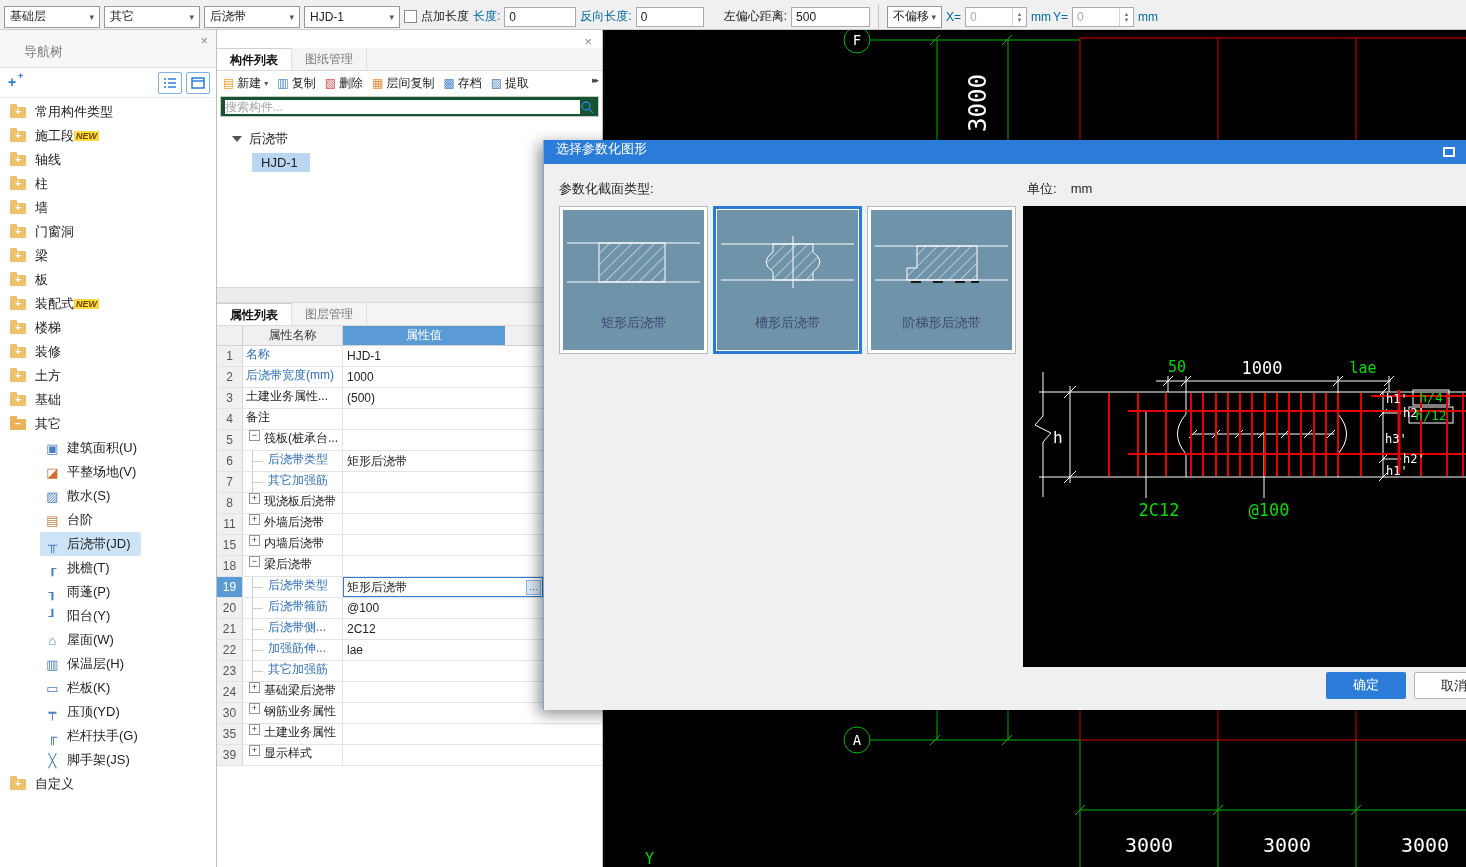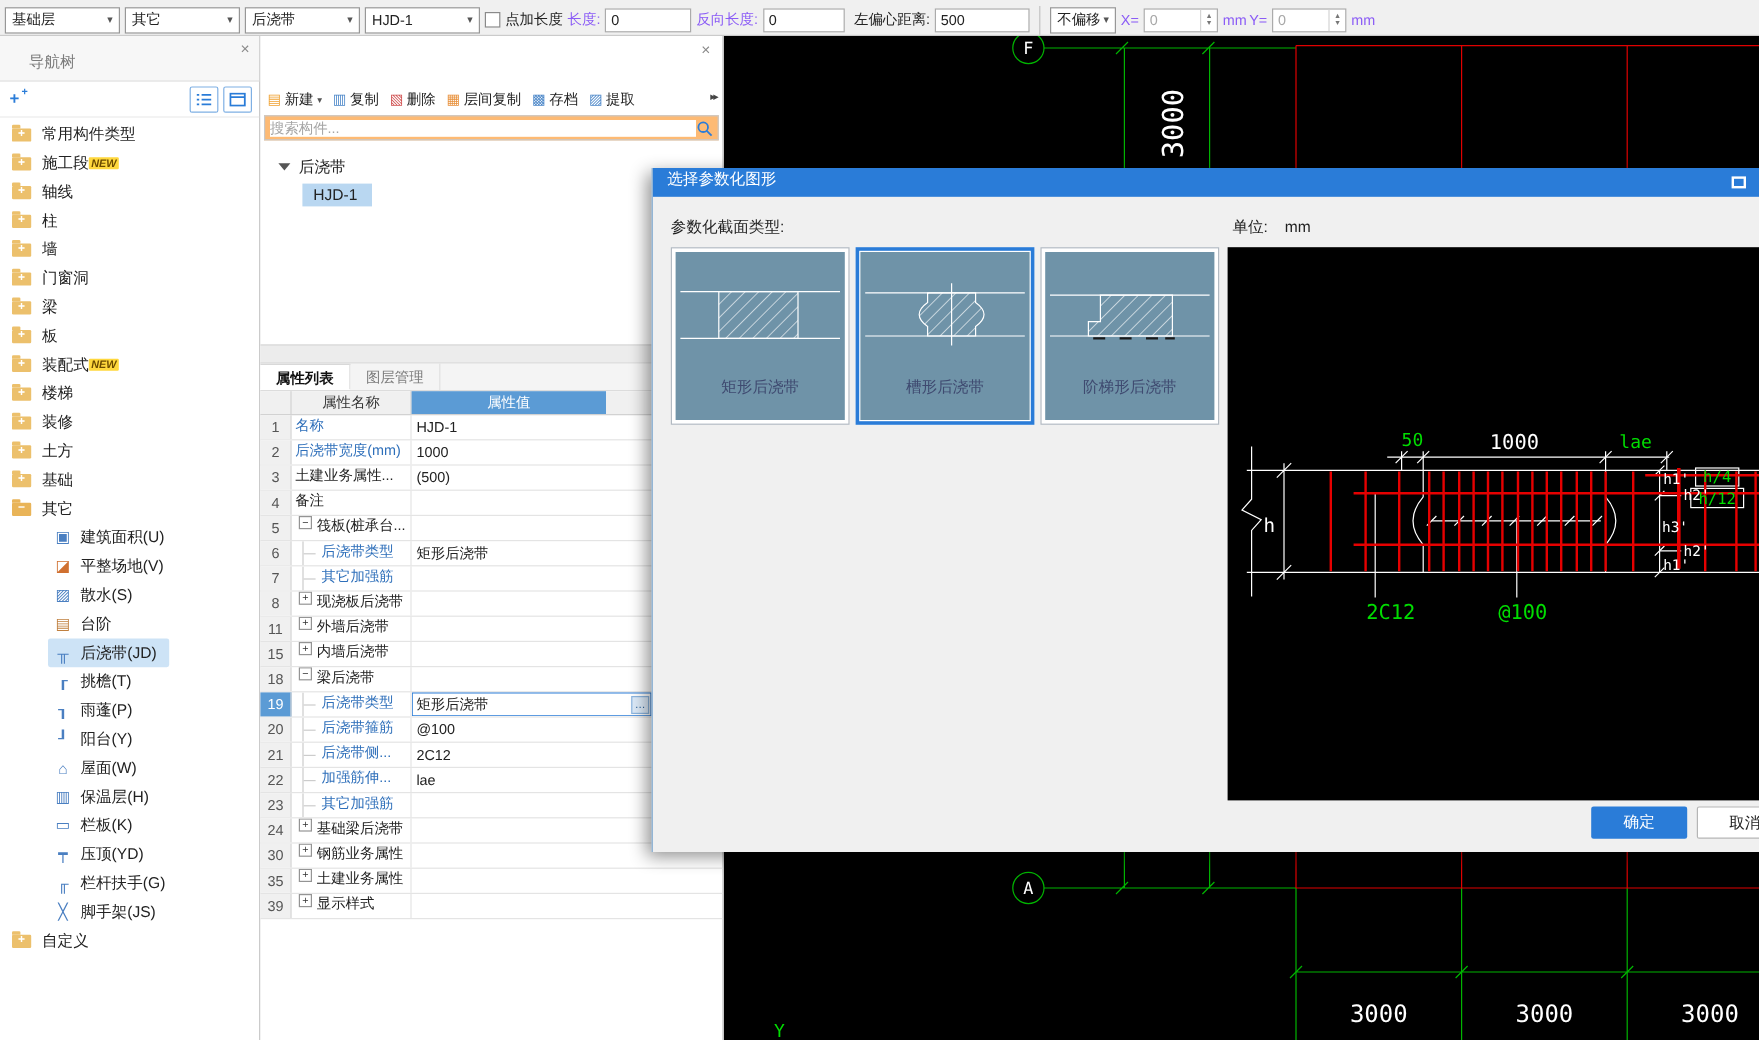--- a/index.html
+++ b/index.html
@@ -6,21 +6,21 @@
 html,body{width:1466px;height:867px;overflow:hidden}
 body{position:relative;font-family:"Liberation Sans","DejaVu Sans",sans-serif;font-size:12px;color:#222;background:#f0f0f0}
 
 
 .toolbar{position:absolute;left:0;top:0;width:1466px;height:30px;background:#f0f0f0;border-bottom:1px solid #cbcbcb;display:flex;align-items:center;padding:4px 4px 0;gap:4px}
 .combo{height:22px;background:#fff;border:1px solid #979797;display:flex;align-items:center;justify-content:space-between;padding:0 5px;width:96px}
 .combo .arr{color:#555;font-size:9px}
 .combo.small{width:55px}
 .chk{width:13px;height:13px;border:1px solid #8a8a8a;background:#fff;flex:none}
 .lab{white-space:nowrap}
-.lab.dim{color:#8b5cf6}
+.lab.dim{color:#0369a1}
 .tinput{height:20px;background:#fff;border:1px solid #ababab;padding:0 4px;display:flex;align-items:center;white-space:nowrap}
 .tinput.dim{color:#a8a8a8}
 .w72{width:72px}.w68{width:68px}.w79{width:79px}
 .spin{position:relative;width:62px;padding-right:16px}
 .spin .arrows{position:absolute;right:0;top:0;bottom:0;width:14px;border-left:1px solid #d5d5d5;display:flex;flex-direction:column;align-items:center;justify-content:center;color:#777;font-size:6px;line-height:6px}
 .sep{width:1px;height:24px;background:#c3c3c3;margin:0 4px;flex:none}
 
 
 .sidebar{position:absolute;left:0;top:30px;width:217px;height:837px;background:#fff;border-right:1px solid #bfbfbf}
 .s-head{height:38px;background:#f7f7f7;border-bottom:1px solid #e2e2e2;position:relative}
@@ -47,21 +47,21 @@
 .mid{position:absolute;left:217px;top:30px;width:386px;height:837px;background:#fff;border-right:1px solid #bfbfbf}
 .m-close{position:absolute;top:4px;right:10px;color:#8a8a8a;font-size:13px;z-index:2}
 .mtabs{position:absolute;top:18px;left:0;right:0;height:23px;background:#f4f4f4;border-bottom:1px solid #dcdcdc;display:flex}
 .mtab{padding:0 13px;line-height:22px;color:#7b7b7b;border-right:1px solid #e0e0e0}
 .mtab.active{background:#fff;color:#111;font-weight:bold;border-top:1px solid #cfcfcf;border-bottom:1px solid #fff}
 .mtoolbar{position:absolute;top:41px;left:0;right:0;height:24px;display:flex;align-items:center;gap:9px;padding:0 6px}
 .tbtn{display:flex;align-items:center;gap:3px;white-space:nowrap}
 .tbi{font-size:12px}
 .tbtn .dd{font-size:8px;color:#555}
 .more{position:absolute;right:5px;top:45px;font-size:9px;color:#444;letter-spacing:-2px}
-.msearch{position:absolute;top:66px;left:3px;right:3px;height:21px;border:1px solid #c9c9c9;background:#fdba74;display:flex;align-items:center;padding:0 4px}
+.msearch{position:absolute;top:66px;left:3px;right:3px;height:21px;border:1px solid #c9c9c9;background:#14532d;display:flex;align-items:center;padding:0 4px}
 .msearch input{flex:1;border:none;outline:none;font-size:12px;color:#333;font-family:inherit}
 .msearch input::placeholder{color:#a5a5a5}
 .ctree{position:absolute;top:90px;left:0;right:0;height:167px}
 .cgroup{display:flex;align-items:center;margin:10px 0 0 15px}
 .tri{width:0;height:0;border-left:5px solid transparent;border-right:5px solid transparent;border-top:6px solid #555;margin-right:7px}
 .cgroup span{font-size:13px}
 .citem{margin:5px 0 0 35px;width:fit-content;min-width:58px;padding:2px 9px;background:#b9d7f1;font-size:13px}
 .splitter{position:absolute;top:257px;left:0;right:0;height:16px;background:#ececec;border-top:1px solid #d8d8d8;border-bottom:1px solid #d8d8d8}
 .props{position:absolute;top:273px;left:0;right:0;bottom:0}
 .ptabs{height:23px;background:#f4f4f4;border-bottom:1px solid #dcdcdc;display:flex}
@@ -152,21 +152,21 @@
   <span class="chk"></span>
   <span class="lab">点加长度</span>
   <span class="lab dim">长度:</span>
   <div class="tinput w72">
       <span>0</span>
     </div>
   <span class="lab dim">反向长度:</span>
   <div class="tinput w68">
       <span>0</span>
     </div>
-  <span class="lab" style="margin-left:4px">左偏心距离:</span>
+  <span class="lab" style="margin-left:16px">左偏心距离:</span>
   <div class="tinput w79">
       <span>500</span>
     </div>
   <div class="sep"></div>
   <div class="combo small">
       <span>不偏移</span>
       <span class="arr">▾</span>
     </div>
   <span class="lab dim">X=</span>
   <div class="tinput spin dim">
@@ -329,20 +329,24 @@
       </div>
       <div class="trow">
         <span class="folder">+</span>
         <span class="tlabel">自定义</span>
       </div>
     </div>
 </div>
 
 <div class="mid">
   <span class="m-close">×</span>
+  <div class="mtabs">
+    <div class="mtab active">构件列表</div>
+    <div class="mtab">图纸管理</div>
+  </div>
   <div class="mtoolbar">
       <div class="tbtn">
         <span class="tbi" style="color:#f0a335">▤</span>
         <span>新建</span>
         <span class="dd">▾</span>
       </div>
       <div class="tbtn">
         <span class="tbi" style="color:#4a86c8">▥</span>
         <span>复制</span>
       </div>

